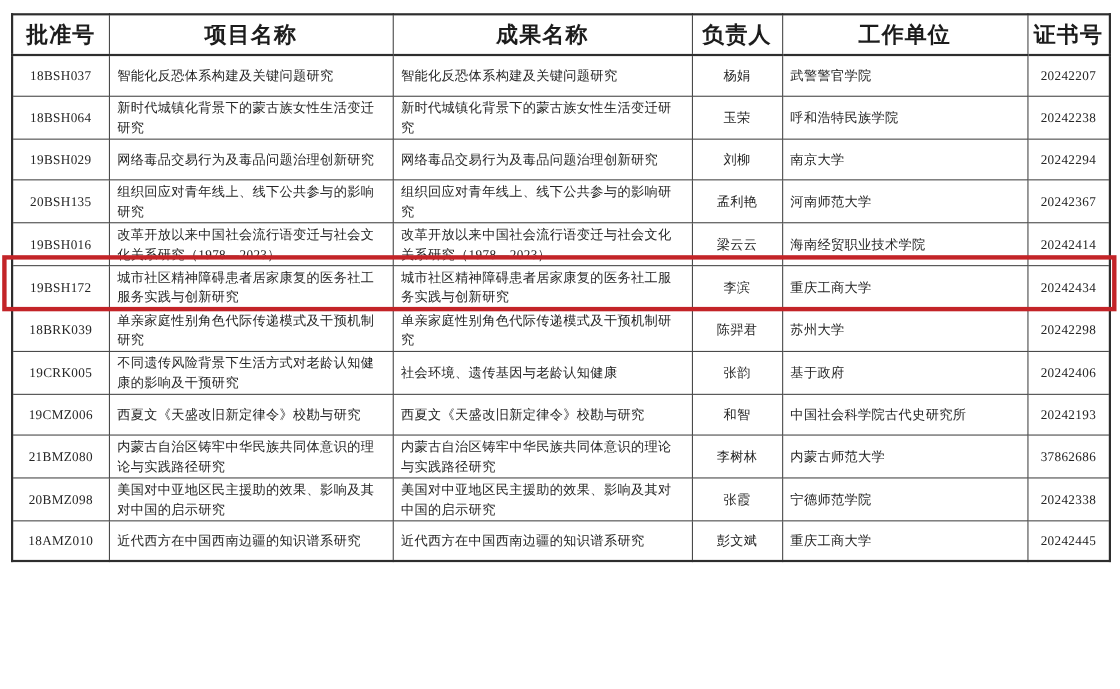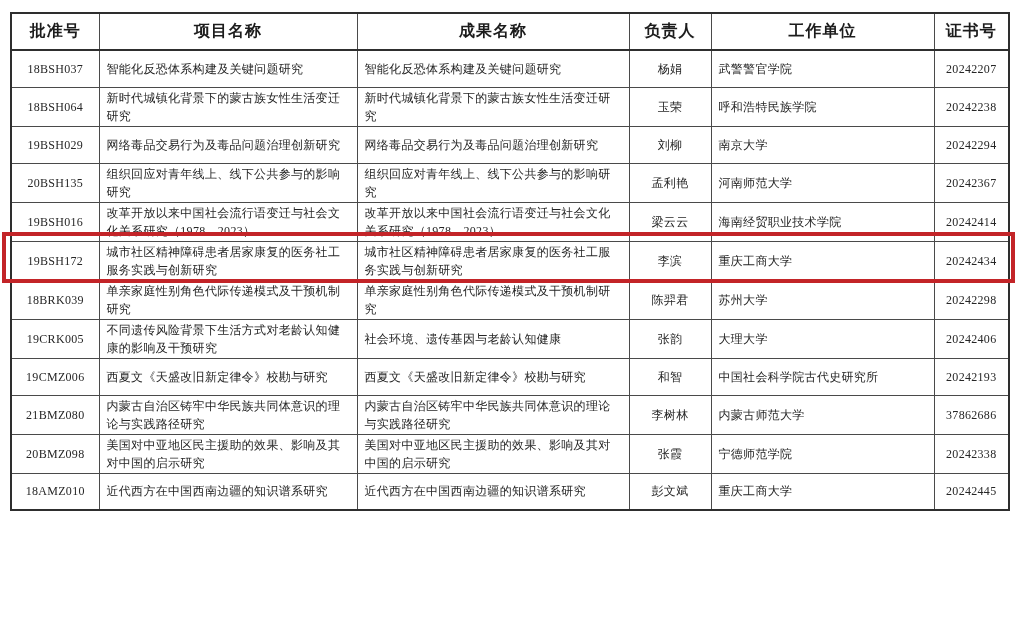--- a/index.html
+++ b/index.html
@@ -28,21 +28,21 @@
     border: 2px solid #2e2e2e;
   }
   table.results th,
   table.results td {
     border: 1px solid #4a4a4a;
     box-sizing: border-box;
     overflow: hidden;
   }
   table.results th {
     height: 37px;
-    font-size: 16px;
+    font-size: 20px;
     font-weight: bold;
     color: #1c1c1c;
     text-align: center;
     border-bottom: 2px solid #2e2e2e;
     letter-spacing: 1px;
     padding: 0 2px;
   }
   table.results td {
     height: 37px;
     font-size: 12px;
@@ -165,21 +165,21 @@
             <td class="col-result">单亲家庭性别角色代际传递模式及干预机制研究</td>
             <td class="col-leader">陈羿君</td>
             <td class="col-organization">苏州大学</td>
             <td class="col-certificate">20242298</td>
           </tr>
           <tr>
             <td class="col-approval">19CRK005</td>
             <td class="col-project">不同遗传风险背景下生活方式对老龄认知健康的影响及干预研究</td>
             <td class="col-result">社会环境、遗传基因与老龄认知健康</td>
             <td class="col-leader">张韵</td>
-            <td class="col-organization">大理大学</td>
+            <td class="col-organization">基于政府</td>
             <td class="col-certificate">20242406</td>
           </tr>
           <tr>
             <td class="col-approval">19CMZ006</td>
             <td class="col-project">西夏文《天盛改旧新定律令》校勘与研究</td>
             <td class="col-result">西夏文《天盛改旧新定律令》校勘与研究</td>
             <td class="col-leader">和智</td>
             <td class="col-organization">中国社会科学院古代史研究所</td>
             <td class="col-certificate">20242193</td>
           </tr>

